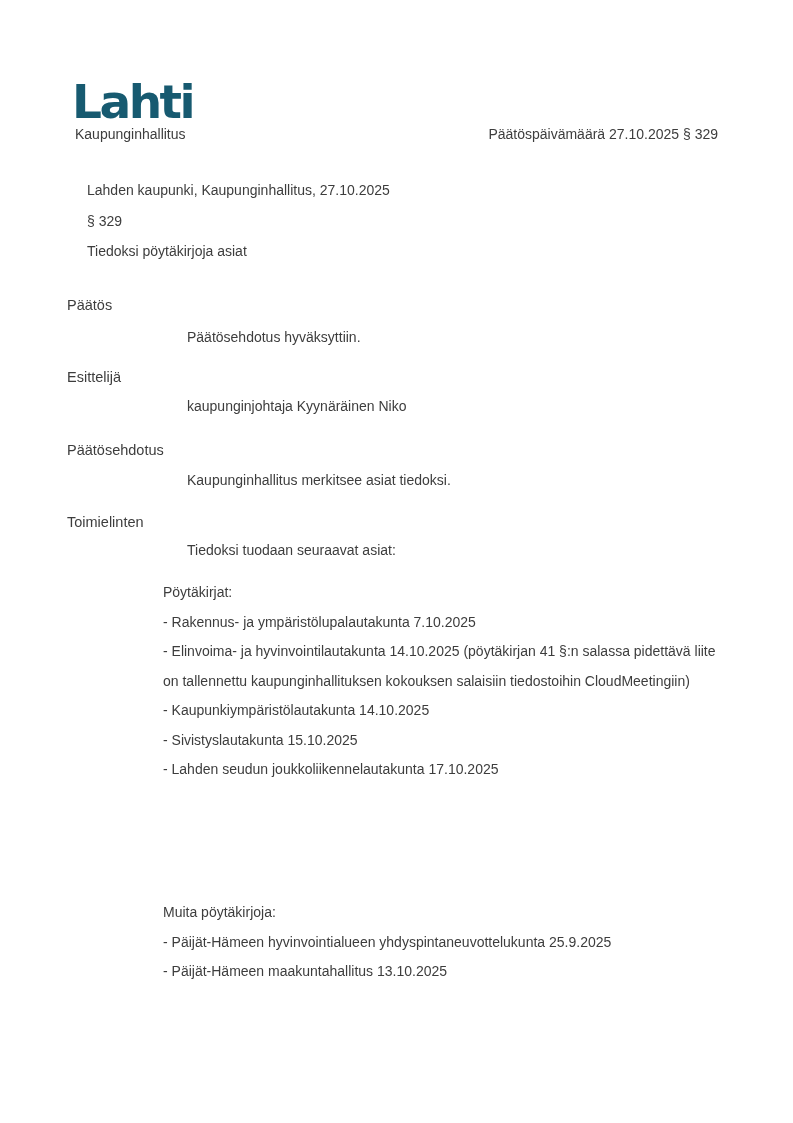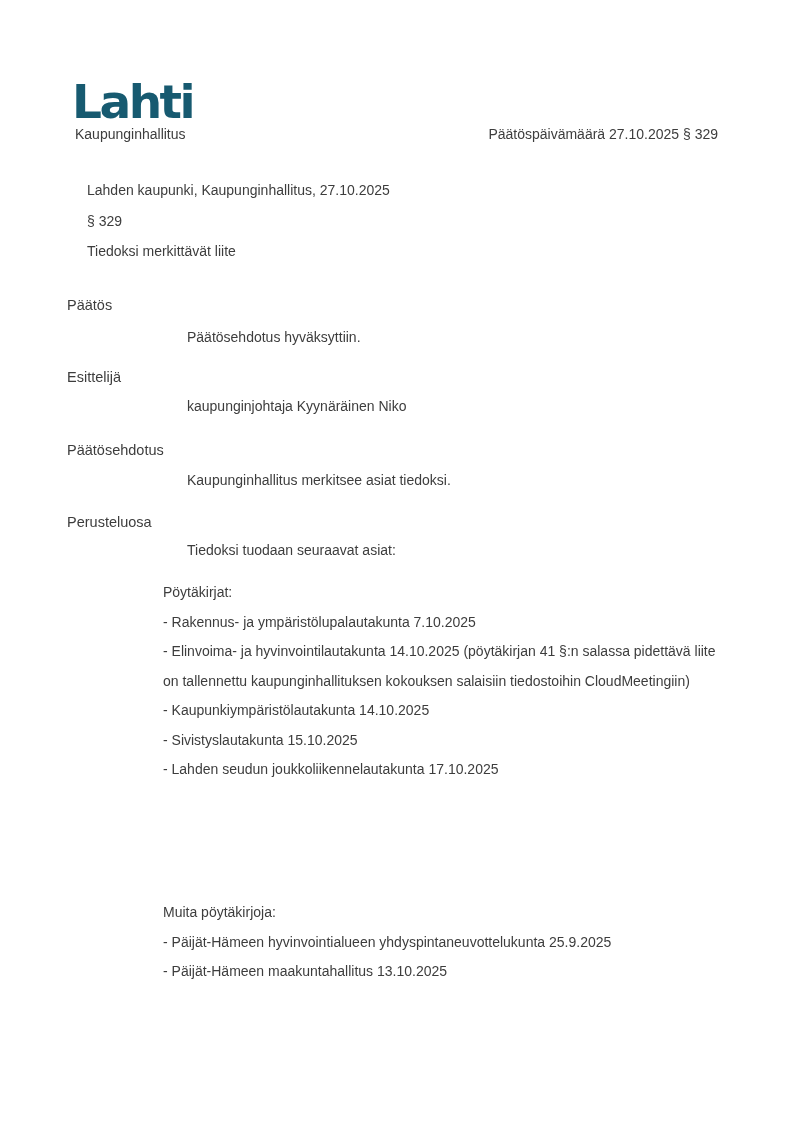--- a/index.html
+++ b/index.html
@@ -91,33 +91,33 @@
   <div class="logo">Lahti</div>
 
   <div class="header-row">
     <span>Kaupunginhallitus</span>
     <span>Päätöspäivämäärä 27.10.2025 § 329</span>
   </div>
 
   <div class="intro">
     <div>Lahden kaupunki, Kaupunginhallitus, 27.10.2025</div>
     <div>§ 329</div>
-    <div>Tiedoksi merkittävät liite</div>
+    <div>Tiedoksi pöytäkirjoja asiat</div>
   </div>
 
   <div class="sec-label lbl-paatos">Päätös</div>
   <div class="sec-content cnt-paatos">Päätösehdotus hyväksyttiin.</div>
 
   <div class="sec-label lbl-esittelija">Esittelijä</div>
   <div class="sec-content cnt-esittelija">kaupunginjohtaja Kyynäräinen Niko</div>
 
   <div class="sec-label lbl-paatosehdotus">Päätösehdotus</div>
   <div class="sec-content cnt-paatosehdotus">Kaupunginhallitus merkitsee asiat tiedoksi.</div>
 
-  <div class="sec-label lbl-perusteluosa">Perusteluosa</div>
+  <div class="sec-label lbl-perusteluosa">Toimielinten</div>
   <div class="sec-content cnt-perusteluosa">Tiedoksi tuodaan seuraavat asiat:</div>
 
   <div class="list-block">
     <div>Pöytäkirjat:</div>
     <div>- Rakennus- ja ympäristölupalautakunta 7.10.2025</div>
     <div>- Elinvoima- ja hyvinvointilautakunta 14.10.2025  (pöytäkirjan 41 §:n salassa pidettävä liite on tallennettu kaupunginhallituksen kokouksen salaisiin tiedostoihin CloudMeetingiin)</div>
     <div>- Kaupunkiympäristölautakunta 14.10.2025</div>
     <div>- Sivistyslautakunta 15.10.2025</div>
     <div>- Lahden seudun joukkoliikennelautakunta 17.10.2025</div>
   </div>

